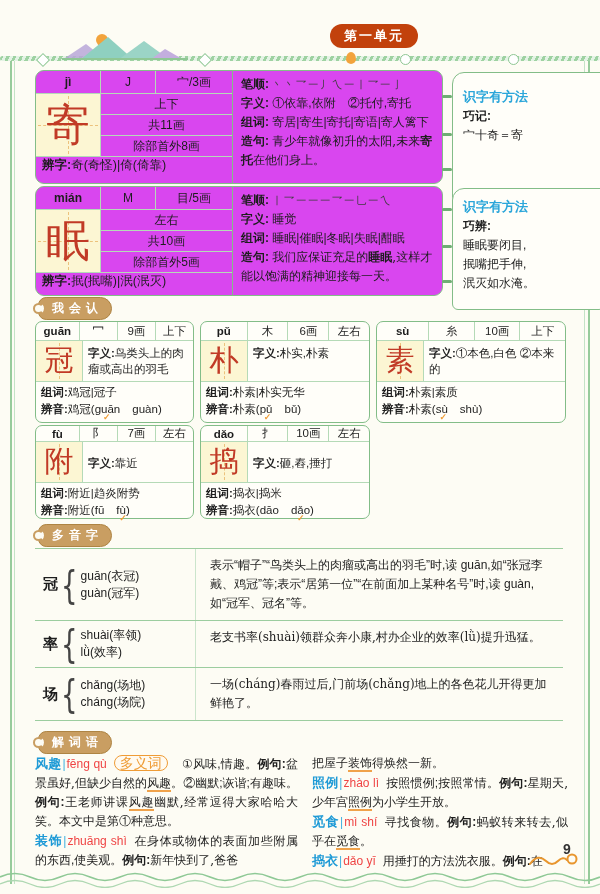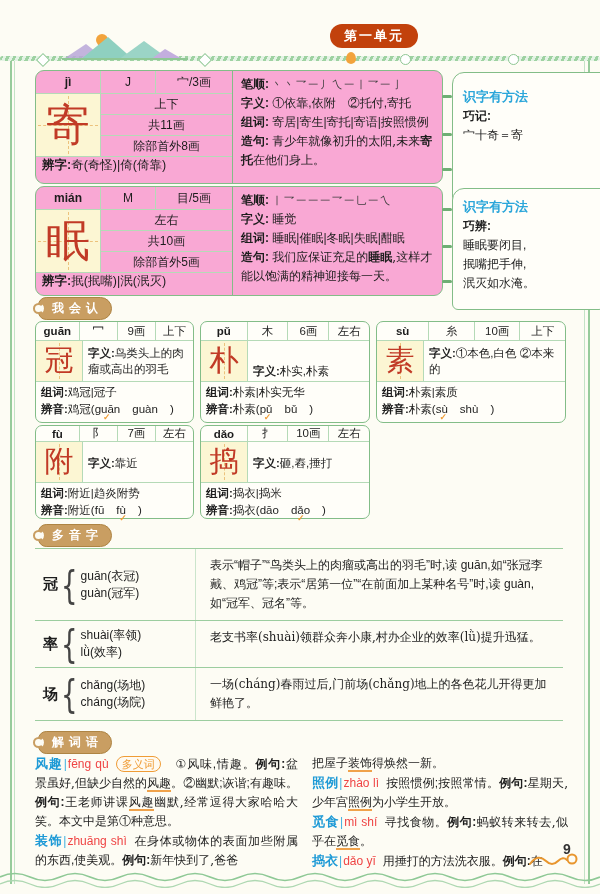--- a/index.html
+++ b/index.html
@@ -16,21 +16,21 @@
   .rope{position:absolute;left:0;right:0;top:56px;height:5px;border-radius:3px;
         background:repeating-linear-gradient(115deg,#9fd2a2 0 3px,#e4f3e5 3px 6px)}
   .bead-d{position:absolute;width:8px;height:8px;background:#fff;border:1.5px solid #8fc794;transform:rotate(45deg)}
   .bead-c{position:absolute;width:9px;height:9px;background:#fff;border:1.5px solid #8fc794;border-radius:50%}
   .bead-o{position:absolute;width:10px;height:12px;background:#f2a33c;border-radius:50% 50% 50% 50%/60% 60% 40% 40%}
   .unit-badge{position:absolute;background:#c2410c;color:#fff;font-weight:700;font-size:13px;
         padding:3px 14px;border-radius:13px;letter-spacing:2px}
   .waves{position:absolute;left:0;bottom:6px}
 
   
-  .bigcard{position:absolute;display:flex;background:#f9a8d4;border:1.6px solid #83bd88;border-radius:9px;font-size:12px}
+  .bigcard{position:absolute;display:flex;background:#d946ef;border:1.6px solid #83bd88;border-radius:9px;font-size:12px}
   .bc-left{width:196px;border-right:1.4px solid #83bd88;display:flex;flex-direction:column}
   .bc-head{display:flex;height:22px;border-bottom:1px solid #b5dab7;text-align:center}
   .bc-head>div{display:flex;align-items:center;justify-content:center}
   .bc-c1{width:64px;font-weight:700}
   .bc-c2{width:54px;border-left:1px solid #b5dab7;border-right:1px solid #b5dab7}
   .bc-c3{flex:1}
   .bc-mid{display:flex;height:62px;border-bottom:1px solid #b5dab7}
   .charbox{width:64px;background:#fcf6d3;border-right:1px solid #b5dab7;position:relative;
         display:flex;align-items:center;justify-content:center}
   .charbox::before{content:"";position:absolute;left:50%;top:2px;bottom:2px;border-left:1px dashed #ecc27c}
@@ -64,40 +64,40 @@
   .mc-head .c:last-child{border-right:none}
   .mc-head .py{font-weight:700;flex:1.15}
   .mc-mid{flex:1;display:flex;border-bottom:1px solid #b5dab7}
   .mc-charbox{width:46px;background:#fcf6d3;border-right:1px solid #b5dab7;display:flex;align-items:center;
         justify-content:center;position:relative}
   .mc-charbox::before{content:"";position:absolute;left:50%;top:2px;bottom:2px;border-left:1px dashed #ecc27c}
   .mc-char{font-size:29px;color:#c13a26;font-family:"DejaVu Serif",serif;position:relative;z-index:1}
   .mc-ziyi{flex:1;padding:4px 4px 2px 5px;line-height:16px}
   .mc-bottom{padding:2px 5px 4px;line-height:17px}
   .opt{position:relative;display:inline-block;margin-right:12px}
-  .opt.last{margin-right:12px}
+  .opt.last{margin-right:0}
   .opt .check{position:absolute;left:32%;bottom:-8px;font-size:9px;color:#ef9c36;font-weight:700}
 
   
   .poly{position:absolute;border-top:1.5px solid #9ccd9f;font-size:12px}
   .p-row{display:flex;border-bottom:1.5px solid #9ccd9f}
   .p-left{width:152px;display:flex;align-items:center;padding:6px 0 6px 8px;flex-shrink:0}
   .p-char{font-size:15px;font-weight:700;margin-right:1px}
   .p-brace{font-size:26px;color:#444;display:inline-block;transform:scaleY(1.5);margin:0 3px 0 2px;
         font-family:"DejaVu Sans",sans-serif;font-weight:400}
   .p-reads{line-height:17px}
   .p-right{flex:1;padding:7px 10px 7px 14px;line-height:19px;border-left:1px solid #cbe5cc}
 
   
   .dict-col{position:absolute;font-size:12px;line-height:19px;text-align:justify}
   .entry{margin:0}
   .term{color:#1e9ad6;font-weight:700;font-size:13px}
   .tsep{color:#3fb0e0;margin:0 1px}
   .tpy{color:#ef4444;margin-right:7px}
-  .badge-dyc{display:inline-block;border:1.3px solid #ef9c36;color:#ef9c36;border-radius:9px;font-size:11px;
+  .badge-dyc{display:inline-block;border:1.3px solid #ef9c36;color:#ef9c36;border-radius:9px;font-size:14px;
         padding:0 5px;margin-right:14px;line-height:14px;background:#fffaf0}
   .pagenum{position:absolute;font-weight:700;font-size:14px;color:#333}
 </style>
 </head>
 <body>
 
 <div class="page">
 
   <div class="edge" style="left:10px"></div>
   <div class="edge in" style="left:14px"></div>
@@ -147,21 +147,21 @@
       <div>
         <span class="lb">笔顺:</span>
         <span class="strokes">丶丶乛一丿乀一丨乛一亅</span>
       </div>
       <div>
         <span class="lb">字义:</span>
         <span>①依靠,依附　②托付,寄托</span>
       </div>
       <div>
         <span class="lb">组词:</span>
-        <span>寄居|寄生|寄托|寄语|按照惯例</span>
+        <span>寄居|寄生|寄托|寄语|寄人篱下</span>
       </div>
       <div>
         <span class="lb">造句:</span>
         <span><span class="k">青少年就像初升的太阳,未来</span><span class="k b">寄托</span><span class="k">在他们身上。</span></span>
       </div>
     </div>
   </div>
 
   <div class="method" style="left:452px;top:72px;width:137px;height:108px">
     <div class="m-title">识字有方法</div>
@@ -256,21 +256,21 @@
     <div class="mc-head">
       <div class="c py">pǔ</div>
       <div class="c">木</div>
       <div class="c">6画</div>
       <div class="c">左右</div>
     </div>
     <div class="mc-mid">
       <div class="mc-charbox">
         <span class="mc-char">朴</span>
       </div>
-      <div class="mc-ziyi" style="display:flex;align-items:flex-end">
+      <div class="mc-ziyi" style="display:flex;align-items:flex-start">
         <span><span class="lb">字义:</span><span>朴实,朴素</span></span>
       </div>
     </div>
     <div class="mc-bottom">
       <div>
         <span class="lb">组词:</span><span>朴素|朴实无华</span>
       </div>
       <div>
         <span class="lb">辨音:</span><span>朴素(</span><span class="opt"><span>pǔ</span><span class="check">✓</span></span><span class="opt last"><span>bǔ</span></span><span>)</span>
       </div>

